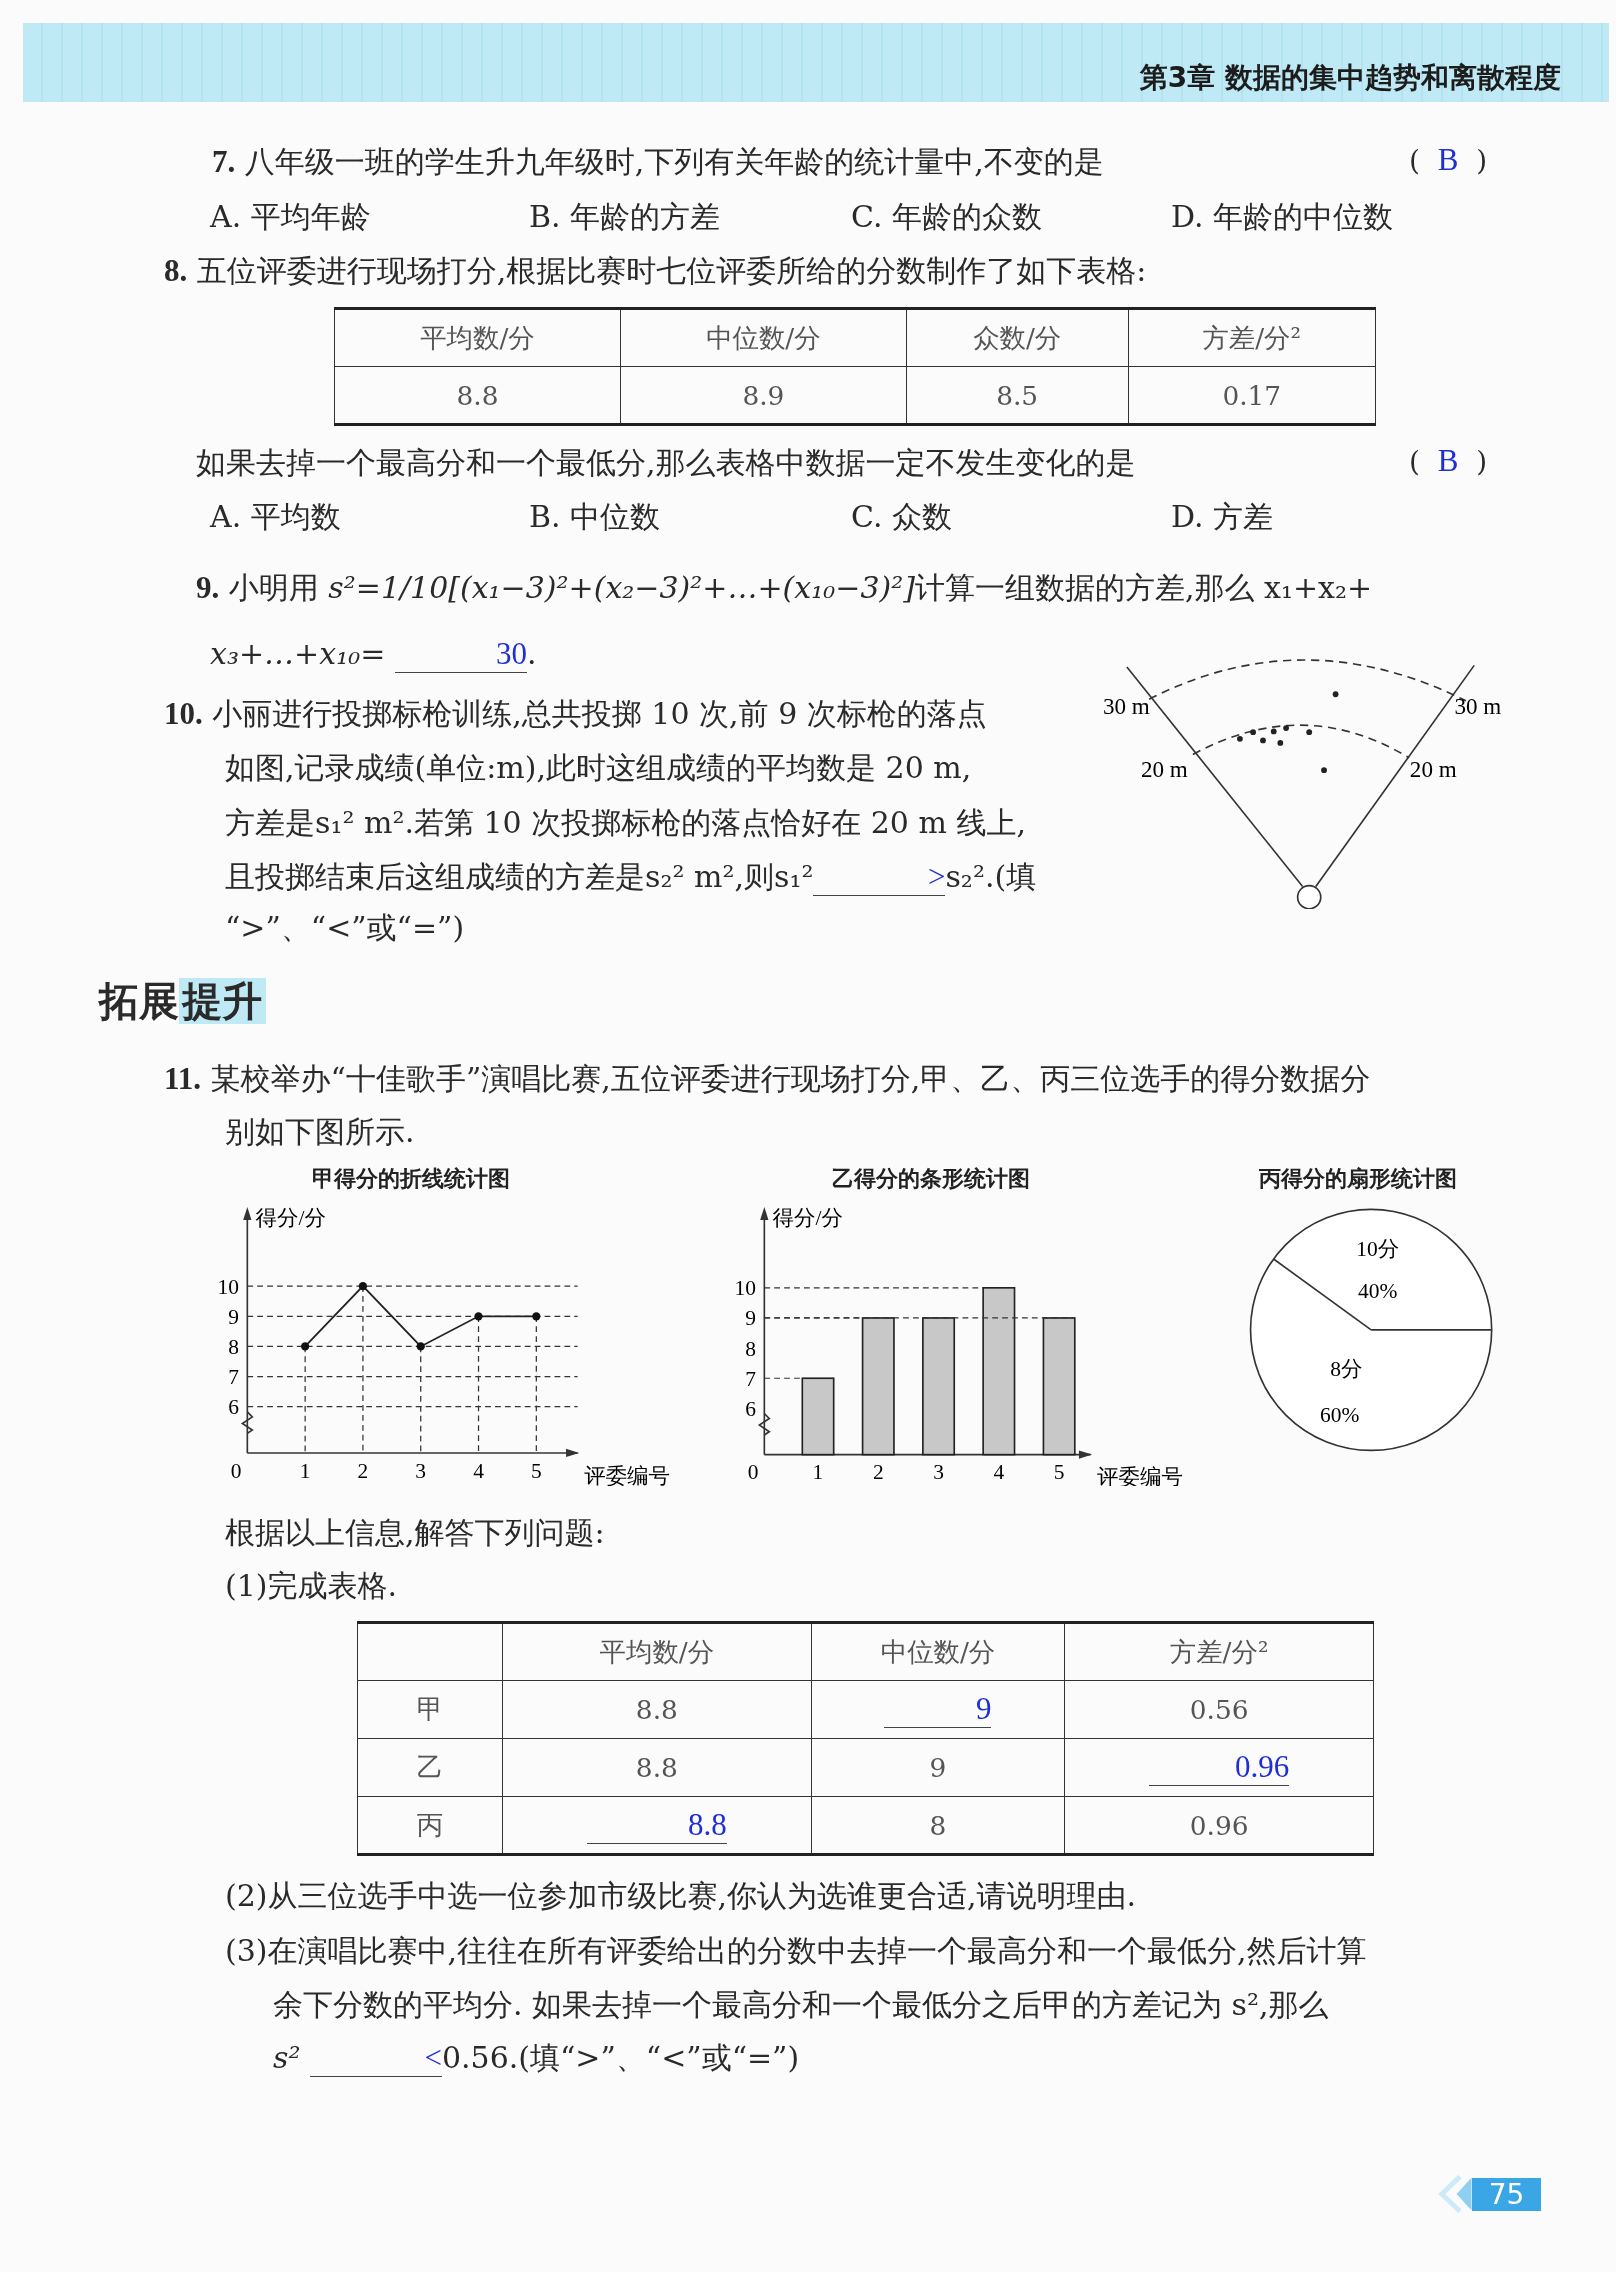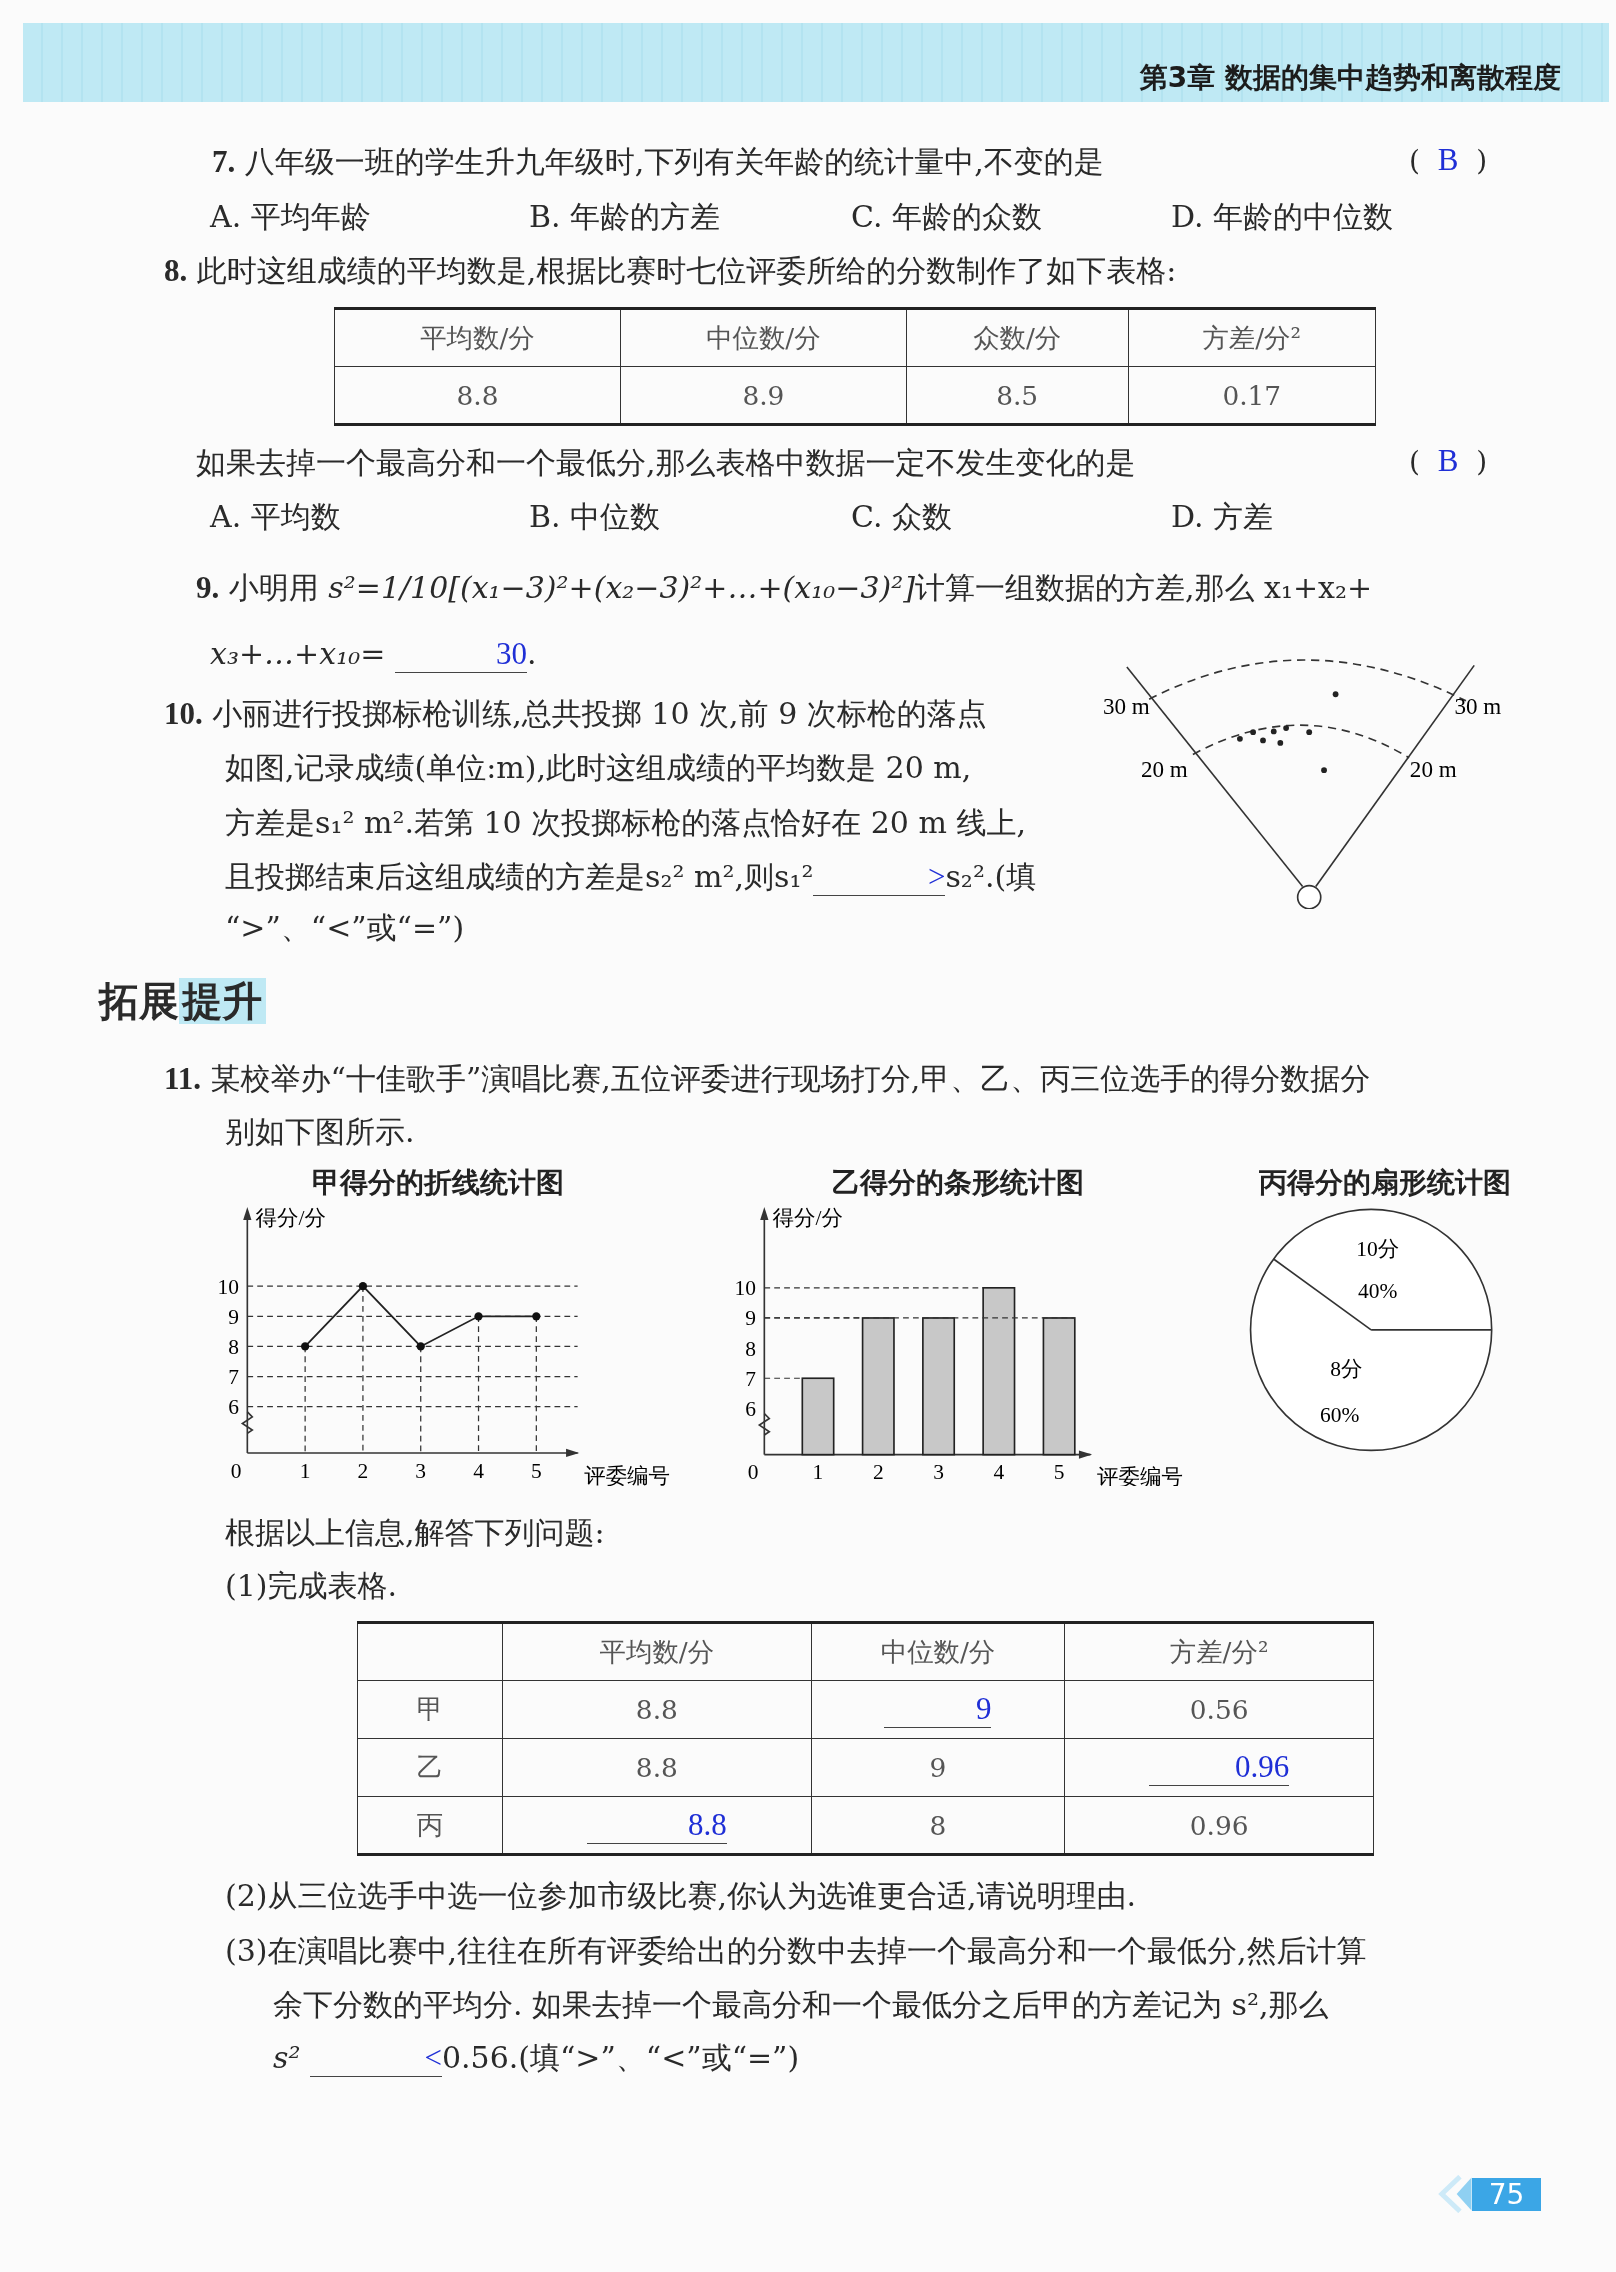--- a/index.html
+++ b/index.html
@@ -13,21 +13,21 @@
   .q{font-size:30px;}
   .qn{font-family:"Liberation Serif",serif;font-weight:bold;font-size:31px;}
   .ans{color:#1f2fd6;font-family:"Liberation Serif",serif;font-size:31px;}
   .paren{font-size:28px;}
   .blank{display:inline-block;border-bottom:1.7px solid #444;text-align:right;vertical-align:baseline;}
   table.t{position:absolute;border-collapse:collapse;font-size:26.4px;}
   table.t td{border:1.7px solid #333;text-align:center;color:#555;}
   table.t{border-top:3.3px solid #222;border-bottom:3.3px solid #222;}
   .section{position:absolute;left:99px;top:974px;font-family:"DejaVu Sans",sans-serif;font-weight:bold;font-size:40px;}
   .section .hl{background:#bfe9f4;padding:0 3.3px;}
-  .ctitle{position:absolute;font-family:"DejaVu Sans",sans-serif;font-size:28px;font-weight:bold;color:#222;}
+  .ctitle{position:absolute;font-family:"DejaVu Sans",sans-serif;font-size:22px;font-weight:bold;color:#222;}
   svg text{font-family:"Liberation Serif",serif;}
   .pagenum{position:absolute;left:1472px;top:2178px;width:69px;height:33px;background:#3ba6e6;color:#fff;
     font-family:"DejaVu Sans",sans-serif;font-size:28px;line-height:33px;text-align:center;}
 </style>
 </head>
 <body>
 
 <div class="banner">
   <span class="chap">第3章  数据的集中趋势和离散程度</span>
 </div>
@@ -37,21 +37,21 @@
   <span>八年级一班的学生升九年级时,下列有关年龄的统计量中,不变的是</span>
 </div>
 <div class="abs paren" style="left:1409px;top:142px;">(&nbsp;&nbsp;<span class="ans">B</span>&nbsp;&nbsp;)</div>
 <div class="abs q" style="left:210px;top:197px;">A.  平均年龄</div>
 <div class="abs q" style="left:529px;top:197px;">B.  年龄的方差</div>
 <div class="abs q" style="left:851px;top:197px;">C.  年龄的众数</div>
 <div class="abs q" style="left:1171px;top:197px;">D.  年龄的中位数</div>
 
 <div class="abs q" style="left:164px;top:251px;">
   <span class="qn">8.</span>
-  <span>此时这组成绩的平均数是,根据比赛时七位评委所给的分数制作了如下表格:</span>
+  <span>五位评委进行现场打分,根据比赛时七位评委所给的分数制作了如下表格:</span>
 </div>
 <table class="t" style="left:334px;top:307px;width:1042px;">
   <tbody>
       <tr style="height:58px;">
     <td>平均数/分</td>
     <td>中位数/分</td>
     <td>众数/分</td>
     <td>方差/分²</td>
   </tr>
   <tr style="height:58px;">

